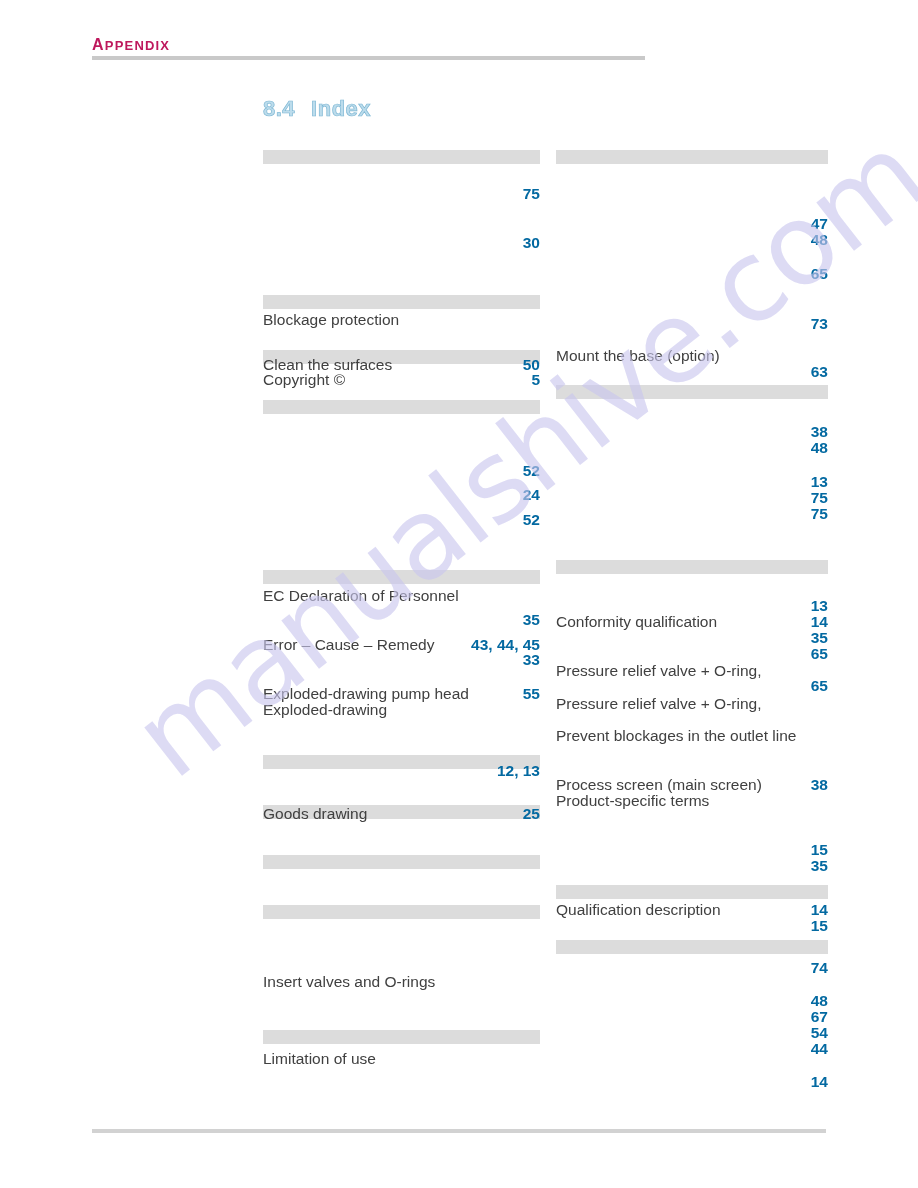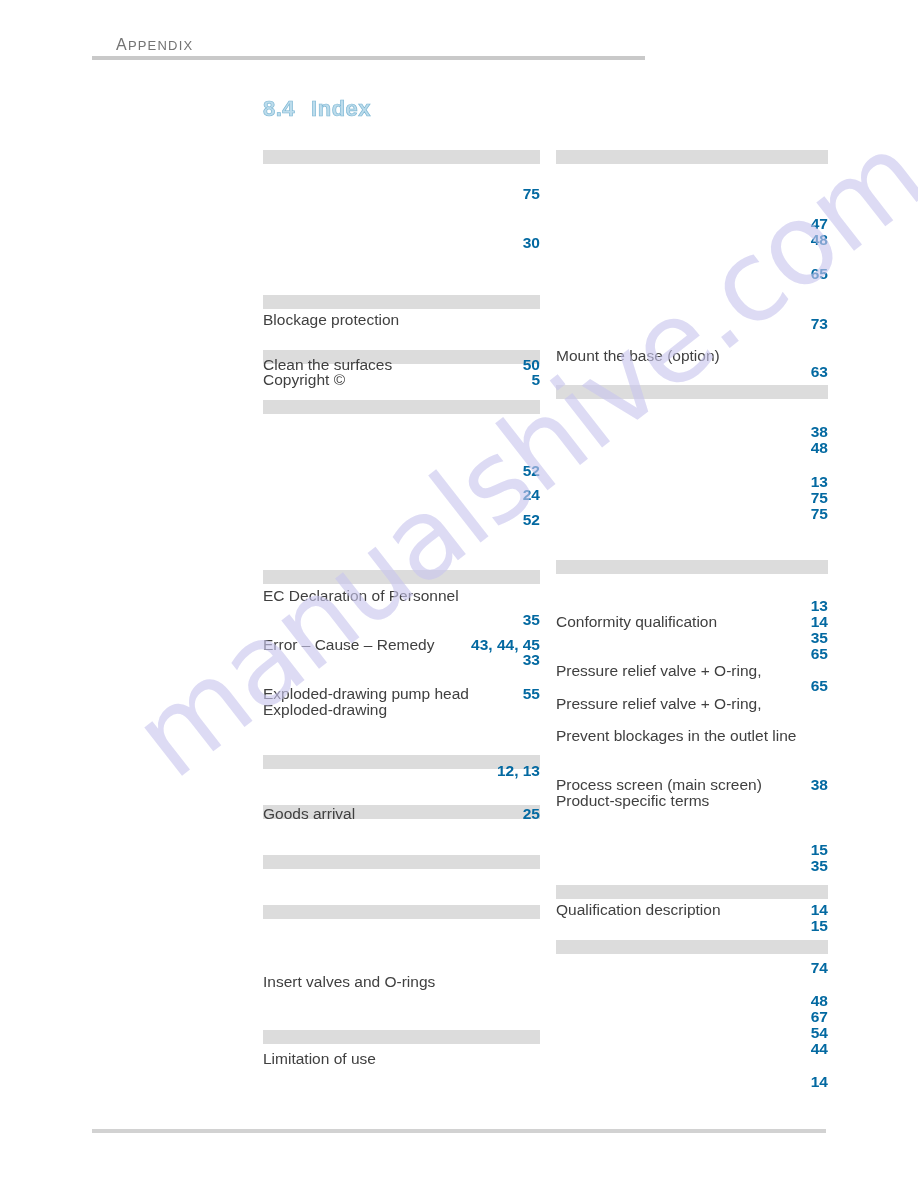--- a/index.html
+++ b/index.html
@@ -25,26 +25,25 @@
     width: 918px;
     height: 1188px;
   }
 
   
   #header-title {
     position: absolute;
     left: 92px;
     top: 29px;
     font-size: 19px;
-    font-weight: normal;
+    font-weight: bold;
     letter-spacing: 1.2px;
-    color: #737373;
+    color: #be185d;
     font-variant: small-caps;
     text-transform: lowercase;
-    margin-left: 24px;
   }
   #header-title::first-letter { font-size: 23px; }
 
   #header-rule {
     position: absolute;
     left: 92px;
     top: 56px;
     width: 553px;
     height: 4px;
     background: #c9c9c9;
@@ -240,21 +239,21 @@
       </div>
       <div class="entry" style="top: 552px;">
         <span class="term">Exploded-drawing</span>
         <span class="pages"></span>
       </div>
       <div class="entry" style="top: 613px;">
         <span class="term"></span>
         <span class="pages">12, 13</span>
       </div>
       <div class="entry" style="top: 656px;">
-        <span class="term">Goods arrival</span>
+        <span class="term">Goods drawing</span>
         <span class="pages">25</span>
       </div>
       <div class="entry" style="top: 824px;">
         <span class="term">Insert valves and O-rings</span>
         <span class="pages"></span>
       </div>
       <div class="entry" style="top: 901px;">
         <span class="term">Limitation of use</span>
         <span class="pages"></span>
       </div>

